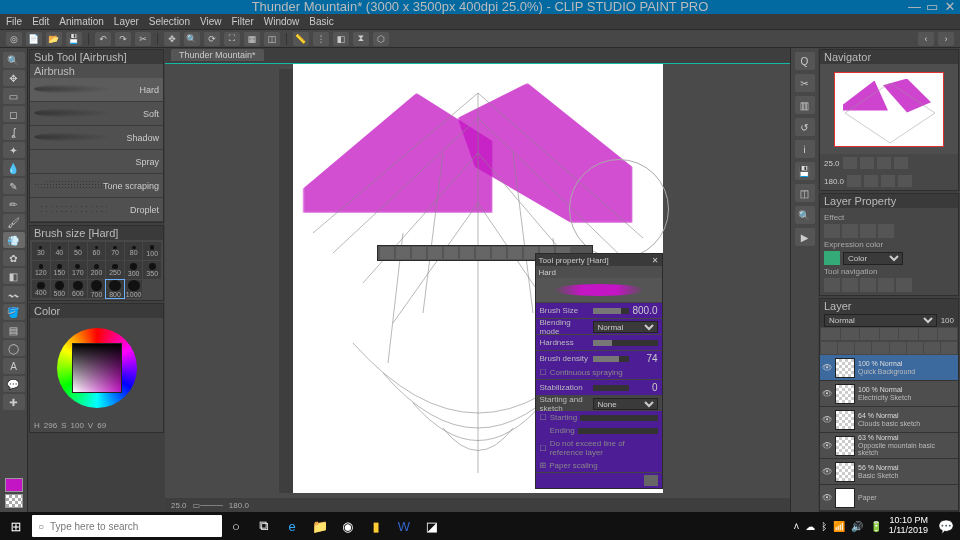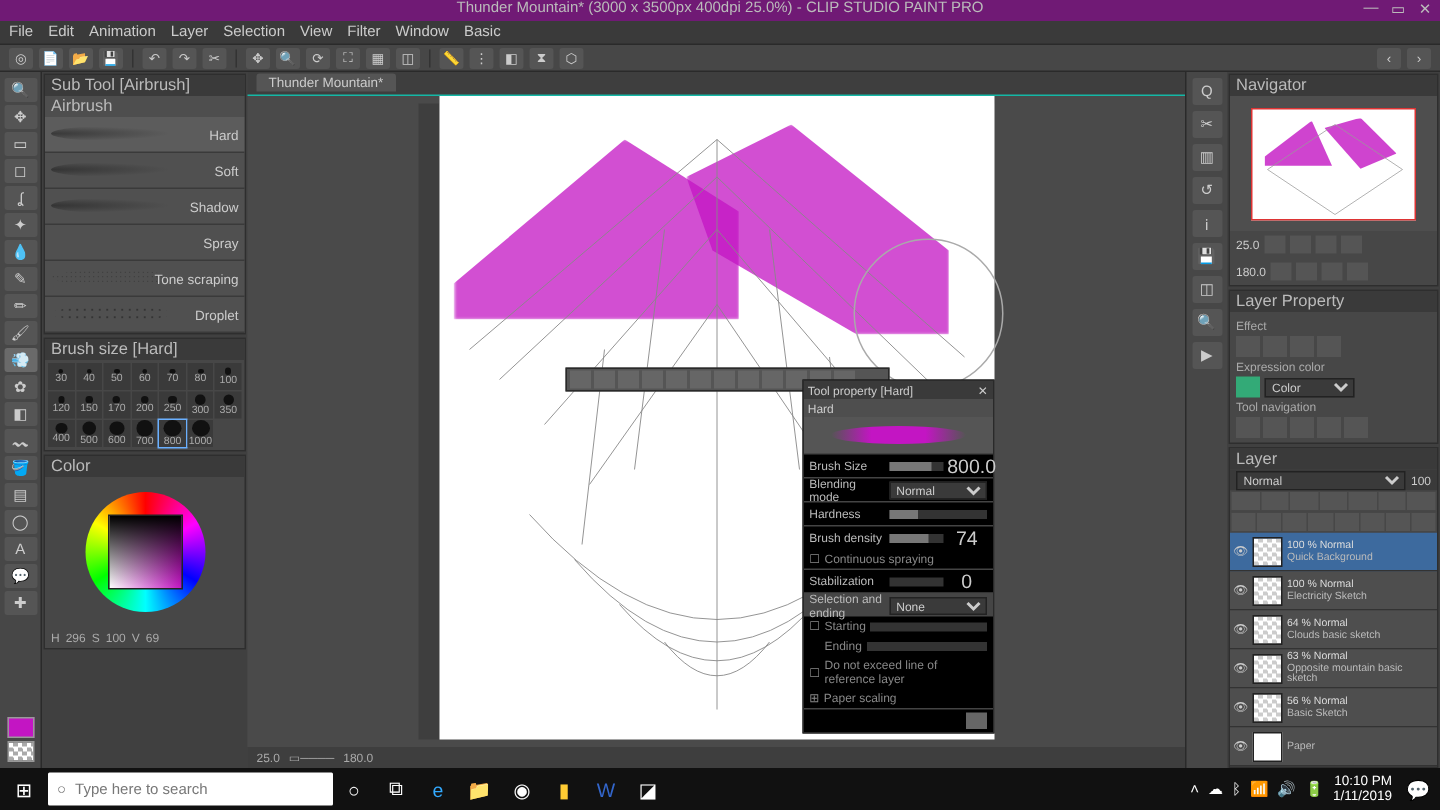--- a/index.html
+++ b/index.html
@@ -1,20 +1,20 @@
 <!DOCTYPE html>
 <html><head>
 <meta charset="utf-8">
 <style>
   * { margin:0; padding:0; box-sizing:border-box; font-family:"Segoe UI",sans-serif; }
   body { width:960px; height:540px; background:#3a3a3a; color:#ccc; font-size:10px; overflow:hidden; }
   .wrap { display:flex; flex-direction:column; height:100%; }
 
   
-  .titlebar { height:14px; background:#701a75; display:flex; align-items:flex-start; justify-content:center; position:relative; font-size:10px; color:#bbb; }
+  .titlebar { height:14px; background:#0369a1; display:flex; align-items:flex-end; justify-content:center; position:relative; font-size:13px; color:#bbb; }
   .titlebar .controls { position:absolute; right:4px; display:flex; gap:6px; }
   .titlebar .controls span { width:12px; text-align:center; cursor:pointer; }
 
   
   .menubar { height:16px; background:#3a3a3a; display:flex; align-items:center; padding:0 6px; gap:10px; font-size:10px; border-bottom:1px solid #2a2a2a; }
   .menubar span { cursor:pointer; }
 
   
   .cmdbar { height:18px; background:#474747; border-bottom:1px solid #2a2a2a; display:flex; align-items:center; padding:0 6px; gap:4px; }
   .cmdbar .btn { width:16px; height:14px; background:#555; border-radius:2px; display:flex; align-items:center; justify-content:center; font-size:9px; color:#ccc; }
@@ -61,29 +61,29 @@
   .sketch { position:absolute; left:0; top:0; width:100%; height:100%; pointer-events:none;}
   .hruler { position:absolute; top:-14px; left:0; right:0; height:14px; background:#3e3e3e;}
   .vruler { position:absolute; left:-14px; top:0; bottom:0; width:14px; background:#3e3e3e;}
   .cursorring { position:absolute; width:100px; height:100px; border:1px solid #aaa; border-radius:50%; right:-6px; top:90px;}
 
   
   .floatbar { position:absolute; top:176px; left:84px; width:216px; height:16px; background:#555; border:1px solid #2a2a2a; display:flex; align-items:center; gap:2px; padding:0 2px;}
   .floatbar .fb { width:14px; height:12px; background:#666;}
 
   
-  .toolprop { position:absolute; top:184px; right:0; width:128px; background:#000000; border:1px solid #2a2a2a; font-size:8px; }
+  .toolprop { position:absolute; top:184px; right:0; width:128px; background:#4c1d95; border:1px solid #2a2a2a; font-size:8px; }
   .toolprop .tphead { height:12px; background:#3a3a3a; display:flex; align-items:center; justify-content:space-between; padding:0 3px; font-size:8px;}
   .toolprop .preview { height:24px; background:#555; display:flex; align-items:center; justify-content:center; position:relative;}
   .toolprop .preview .stroke { width:90px; height:12px; background:linear-gradient(to right,transparent,#c315c3 30%,#c315c3 70%,transparent); border-radius:50%;}
   .toolprop .prow { height:16px; display:flex; align-items:center; padding:0 4px; gap:3px; border-top:1px solid #444;}
   .toolprop .prow label { flex:0 0 50px; color:#bbb; font-size:8px;}
   .toolprop .slider { flex:1; height:6px; background:#333; position:relative;}
   .toolprop .slider .fill { height:100%; background:#777;}
-  .toolprop .val { width:26px; text-align:center; font-size:13px;}
+  .toolprop .val { width:26px; text-align:right; font-size:10px;}
   .toolprop select { background:#3a3a3a; color:#ccc; border:1px solid #222; font-size:8px; flex:1; height:12px;}
   .toolprop .chk { display:flex; gap:3px; align-items:center; color:#888; padding:2px 4px; font-size:8px;}
 
   .zoombar { height:14px; background:#3e3e3e; font-size:8px; display:flex; align-items:center; gap:6px; padding:0 6px; color:#aaa;}
 
   
   .rightstrips { width:28px; background:#474747; border-left:1px solid #2a2a2a; display:flex; flex-direction:column; align-items:center; padding-top:4px; gap:4px;}
   .rightstrips .rs { width:20px; height:18px; background:#555; border-radius:2px; display:flex; align-items:center; justify-content:center; font-size:10px;}
   .rside { width:142px; background:#404040; display:flex; flex-direction:column;}
   .rside .panel { flex-shrink:0; }
@@ -436,21 +436,21 @@
             <div class="chk">
                 <span>☐</span>
                 <span>Continuous spraying</span>
               </div>
             <div class="prow">
                 <label>Stabilization</label>
                 <div class="slider"></div>
                 <span class="val">0</span>
               </div>
             <div class="prow" style="background:#454545">
-                <label>Selection and ending</label>
+                <label>Starting and sketch</label>
                 <select><option>None</option></select>
               </div>
             <div class="chk">
                 <span>☐</span>
                 <span>Starting</span>
                 <div class="slider" style="width:40px"></div>
               </div>
             <div class="chk">
                 <span style="visibility:hidden">☐</span>
                 <span>Ending</span>

